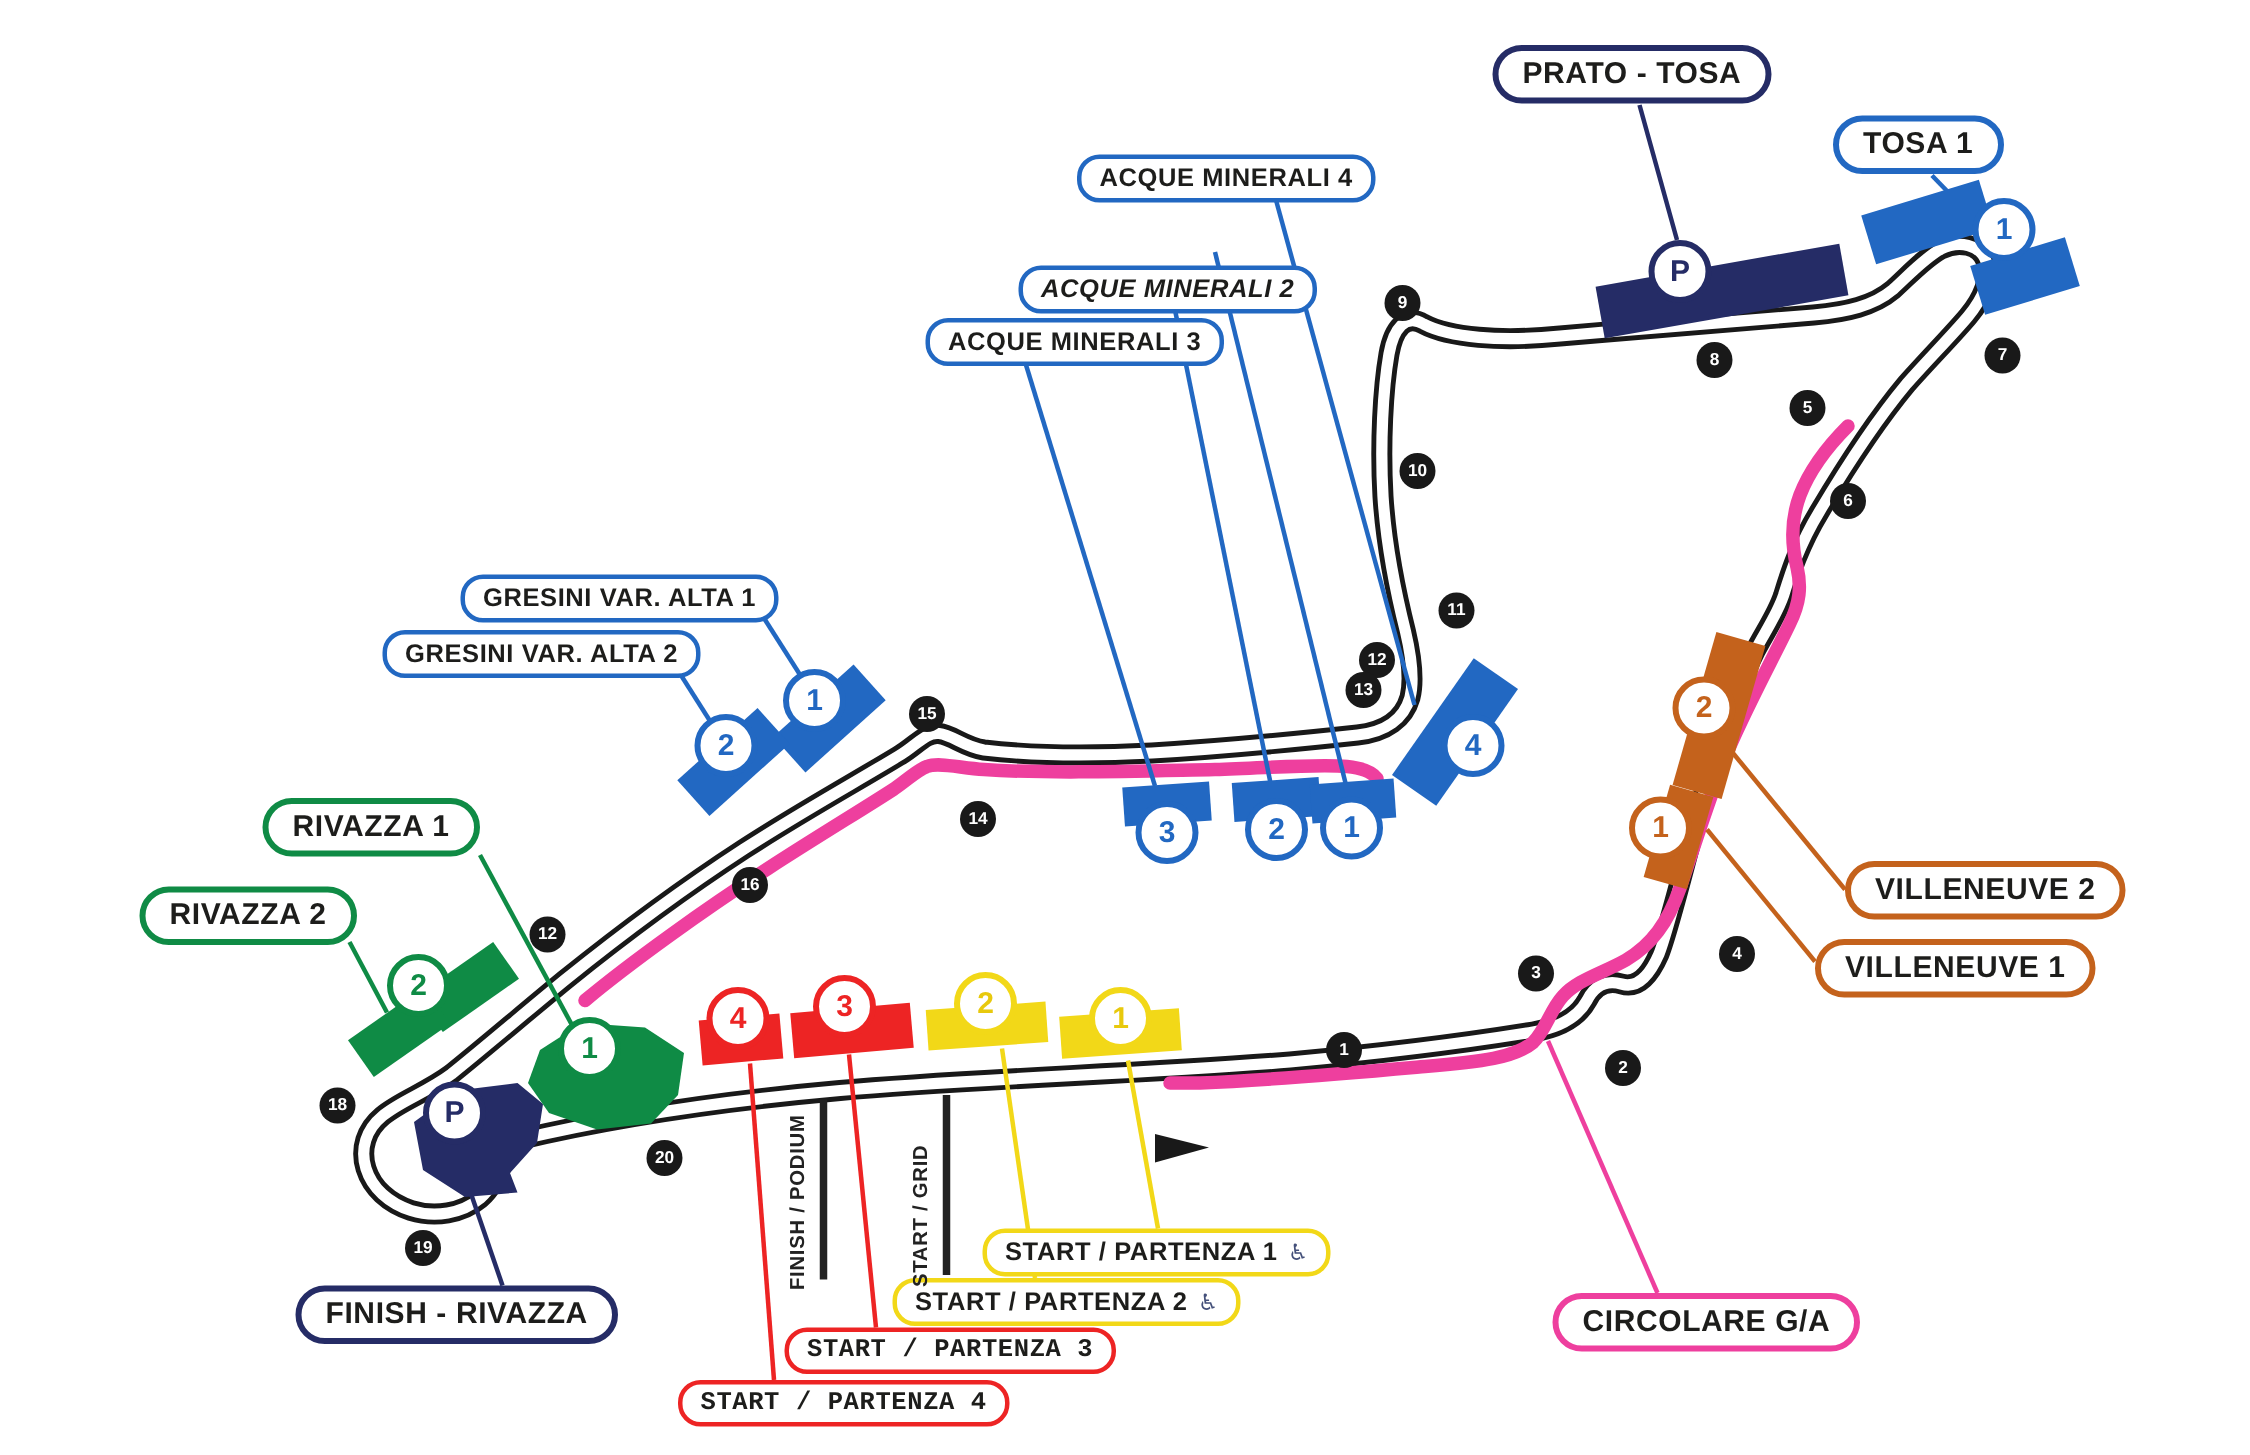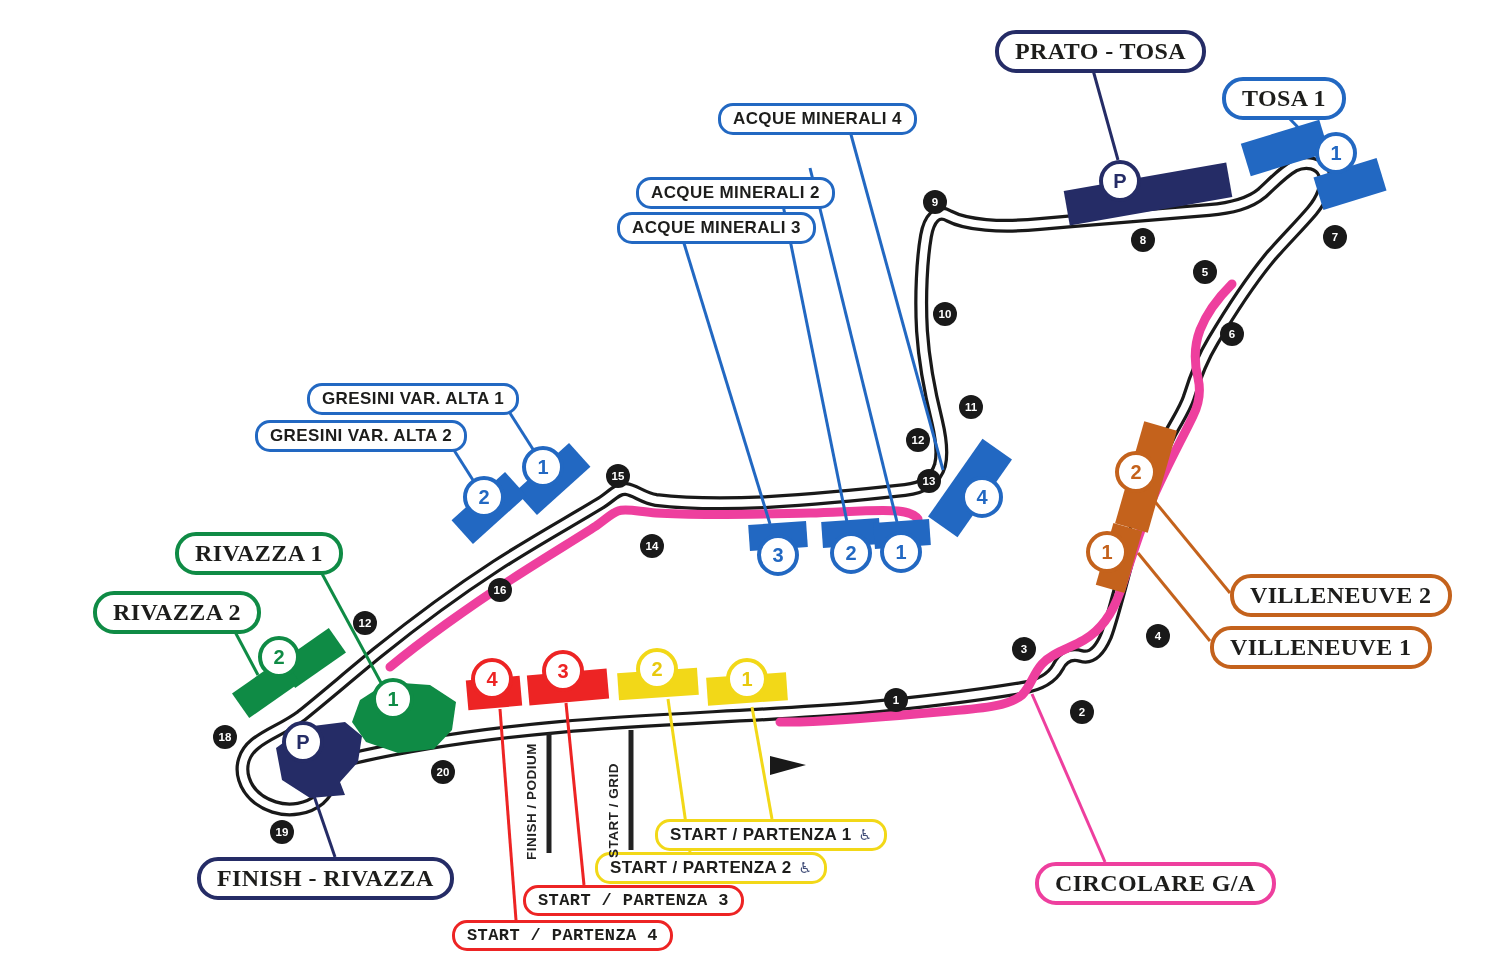--- a/index.html
+++ b/index.html
@@ -2,21 +2,21 @@
 <html><head>
 <meta charset="utf-8">
 <style>
   html,body{margin:0;padding:0;background:#fff;}
   #canvas{position:relative;width:1500px;height:970px;background:#ffffff;overflow:hidden;
           font-family:"Liberation Sans","DejaVu Sans",sans-serif;}
   #trackSvg{position:absolute;left:0;top:0;}
   .pill{position:absolute;background:#fff;color:#1d1d1b;font-weight:700;white-space:nowrap;
         display:flex;align-items:center;letter-spacing:.4px;}
   .pill.sm{font-size:17px;padding:3px 12px;border-width:3px;border-style:solid;border-radius:15px;}
-  .pill.lg{font-size:24px;padding:4px 16px;border-width:4px;border-style:solid;border-radius:21px;font-family:Liberation Serif, serif;}
+  .pill.lg{font-size:20px;padding:4px 16px;border-width:4px;border-style:solid;border-radius:21px;}
   .b-navy{border-color:#252c66;} .b-blue{border-color:#2268c2;} .b-green{border-color:#0f8b45;}
   .b-orange{border-color:#c4621c;} .b-red{border-color:#ed2424;font-family:Liberation Mono, monospace;} .b-yellow{border-color:#f2d818;}
   .b-pink{border-color:#ee3f9e;justify-content:center;}
   .badge{position:absolute;width:34px;height:34px;border-radius:50%;background:#fff;
          border:4px solid #000;font-weight:700;font-size:20px;line-height:34px;text-align:center;}
   .badge.navy{border-color:#252c66;color:#252c66;}
   .badge.blue{border-color:#2268c2;color:#2268c2;}
   .badge.green{border-color:#0f8b45;color:#0f8b45;}
   .badge.orange{border-color:#c4621c;color:#c4621c;}
   .badge.red{border-color:#ed2424;color:#ed2424;}
@@ -130,21 +130,21 @@
 
   <div class="pill lg b-navy" style="left:995px;top:30px;">
       <span>PRATO - TOSA</span>
     </div>
   <div class="pill lg b-blue" style="left:1222px;top:77px;">
       <span>TOSA 1</span>
     </div>
   <div class="pill sm b-blue" style="left:718px;top:103px;">
       <span>ACQUE MINERALI 4</span>
     </div>
-  <div class="pill sm b-blue" style="left:636px;top:177px;">
+  <div class="pill sm b-blue" style="left:679px;top:177px;font-style:italic;">
       <span>ACQUE MINERALI 2</span>
     </div>
   <div class="pill sm b-blue" style="left:617px;top:212px;">
       <span>ACQUE MINERALI 3</span>
     </div>
   <div class="pill sm b-blue" style="left:307px;top:383px;">
       <span>GRESINI VAR. ALTA 1</span>
     </div>
   <div class="pill sm b-blue" style="left:255px;top:420px;text-align:center;">
       <span>GRESINI VAR. ALTA 2</span>
@@ -205,21 +205,21 @@
   <div class="turn" style="left:1012px;top:637px;">3</div>
   <div class="turn" style="left:1146px;top:624px;">4</div>
   <div class="turn" style="left:1193px;top:260px;">5</div>
   <div class="turn" style="left:1220px;top:322px;">6</div>
   <div class="turn" style="left:1323px;top:225px;">7</div>
   <div class="turn" style="left:1131px;top:228px;">8</div>
   <div class="turn" style="left:923px;top:190px;">9</div>
   <div class="turn" style="left:933px;top:302px;">10</div>
   <div class="turn" style="left:959px;top:395px;">11</div>
   <div class="turn" style="left:906px;top:428px;">12</div>
-  <div class="turn" style="left:897px;top:469px;margin-left:20px;">13</div>
+  <div class="turn" style="left:897px;top:448px;">13</div>
   <div class="turn" style="left:640px;top:534px;">14</div>
   <div class="turn" style="left:606px;top:464px;">15</div>
   <div class="turn" style="left:488px;top:578px;">16</div>
   <div class="turn" style="left:353px;top:611px;">12</div>
   <div class="turn" style="left:213px;top:725px;">18</div>
   <div class="turn" style="left:270px;top:820px;">19</div>
   <div class="turn" style="left:431px;top:760px;">20</div>
 
   <div class="vlabel" style="left:524px;top:742px;">FINISH / PODIUM</div>
   <div class="vlabel" style="left:606px;top:740px;">START / GRID</div>

